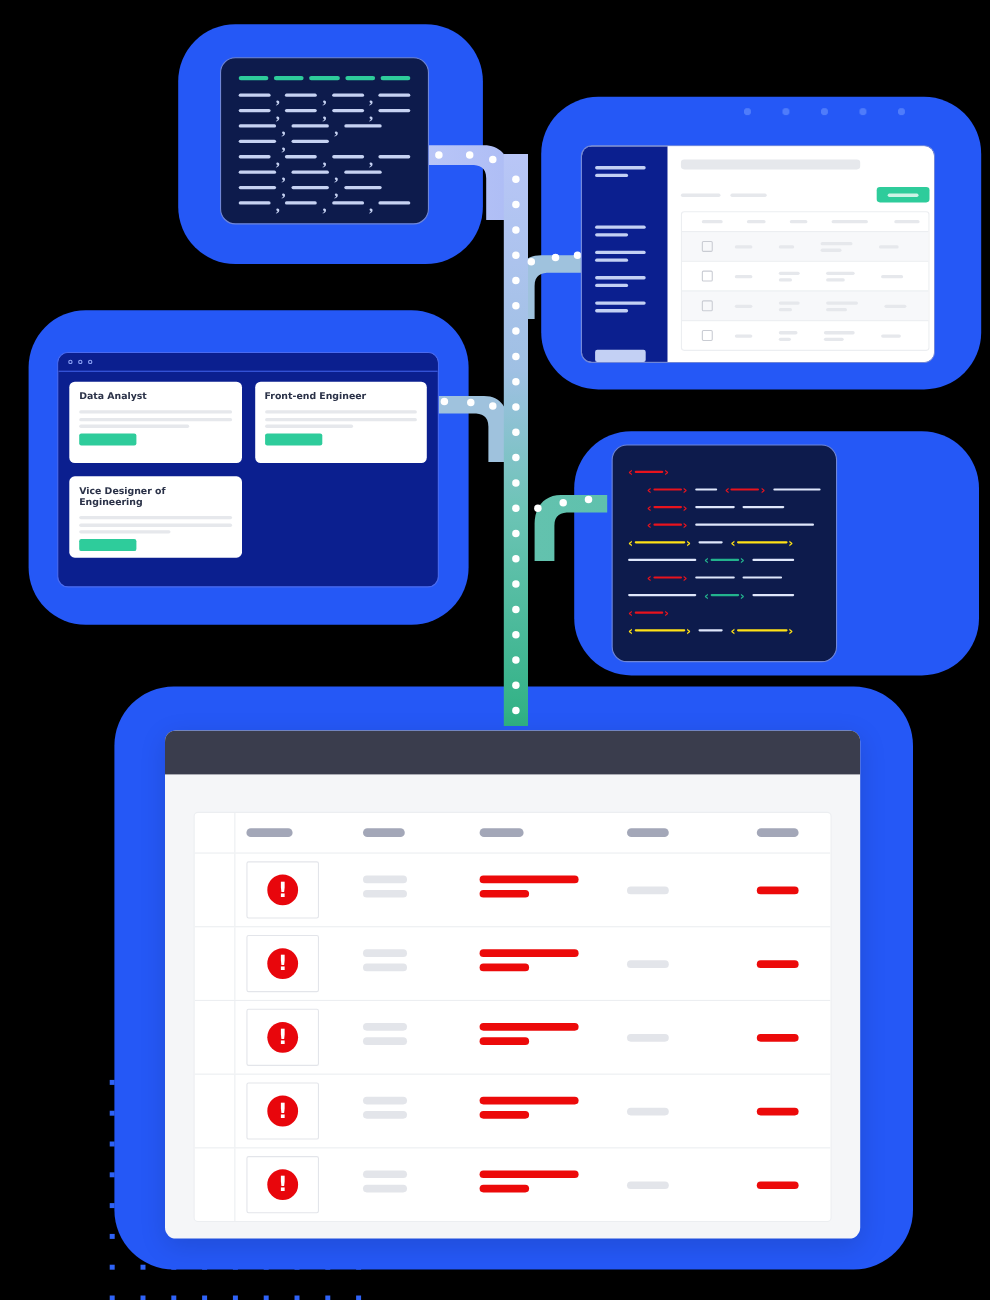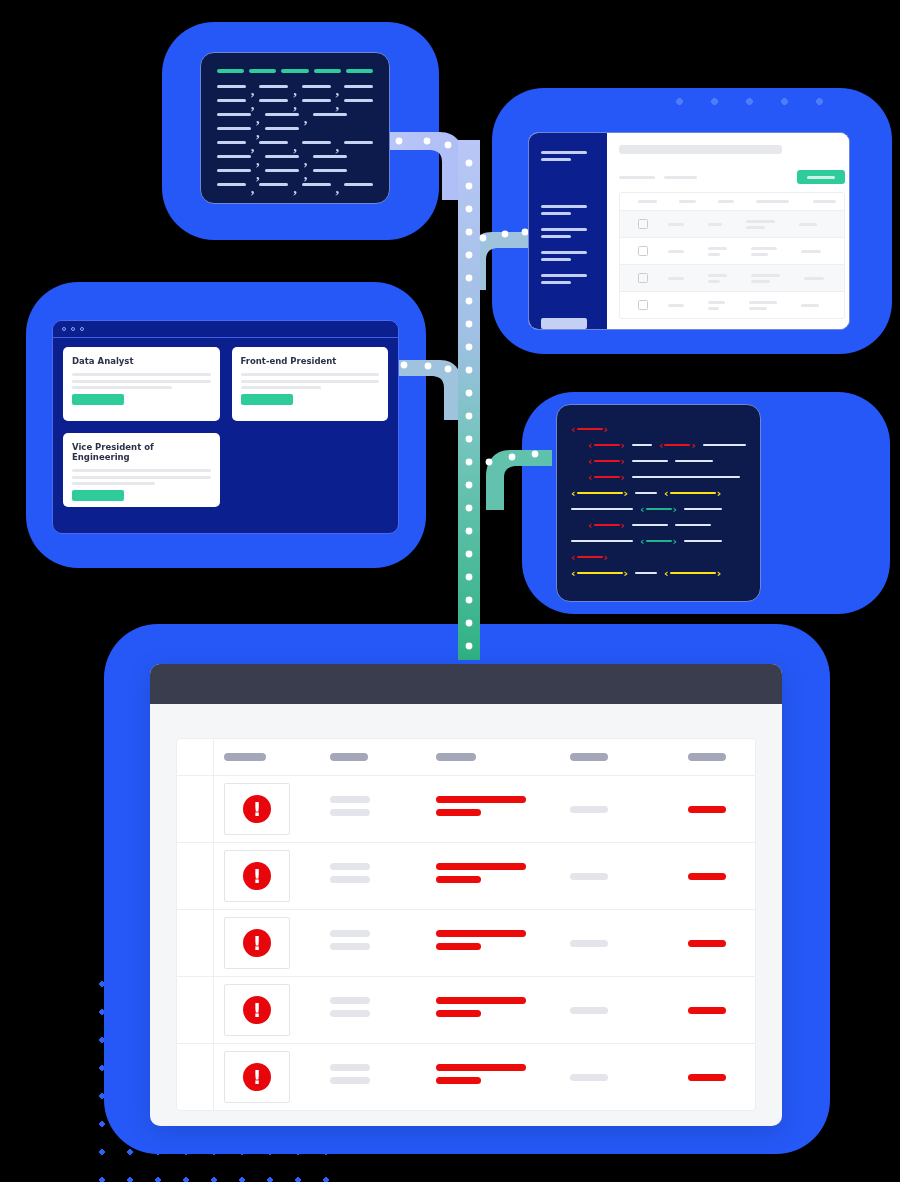--- a/index.html
+++ b/index.html
@@ -374,28 +374,28 @@
     <div class="recruit-body">
       <div class="jobgrid" id="job-grid">
           <div class="jobcard">
             <div class="jobtitle">Data Analyst</div>
             <div class="jline" style="width: 100%;"></div>
             <div class="jline" style="width: 100%;"></div>
             <div class="jline" style="width: 72%;"></div>
             <div class="jbtn"></div>
           </div>
           <div class="jobcard">
-            <div class="jobtitle">Front-end President</div>
+            <div class="jobtitle">Front-end Engineer</div>
             <div class="jline" style="width: 100%;"></div>
             <div class="jline" style="width: 100%;"></div>
             <div class="jline" style="width: 58%;"></div>
             <div class="jbtn"></div>
           </div>
           <div class="jobcard">
-            <div class="jobtitle">Vice President of Engineering</div>
+            <div class="jobtitle">Vice Designer of Engineering</div>
             <div class="jline" style="width: 100%;"></div>
             <div class="jline" style="width: 100%;"></div>
             <div class="jline" style="width: 60%;"></div>
             <div class="jbtn"></div>
           </div>
         </div>
     </div>
   </div>
 
   <div class="abs codepanel" style="left:556px;top:404px;width:205px;height:198px;">

